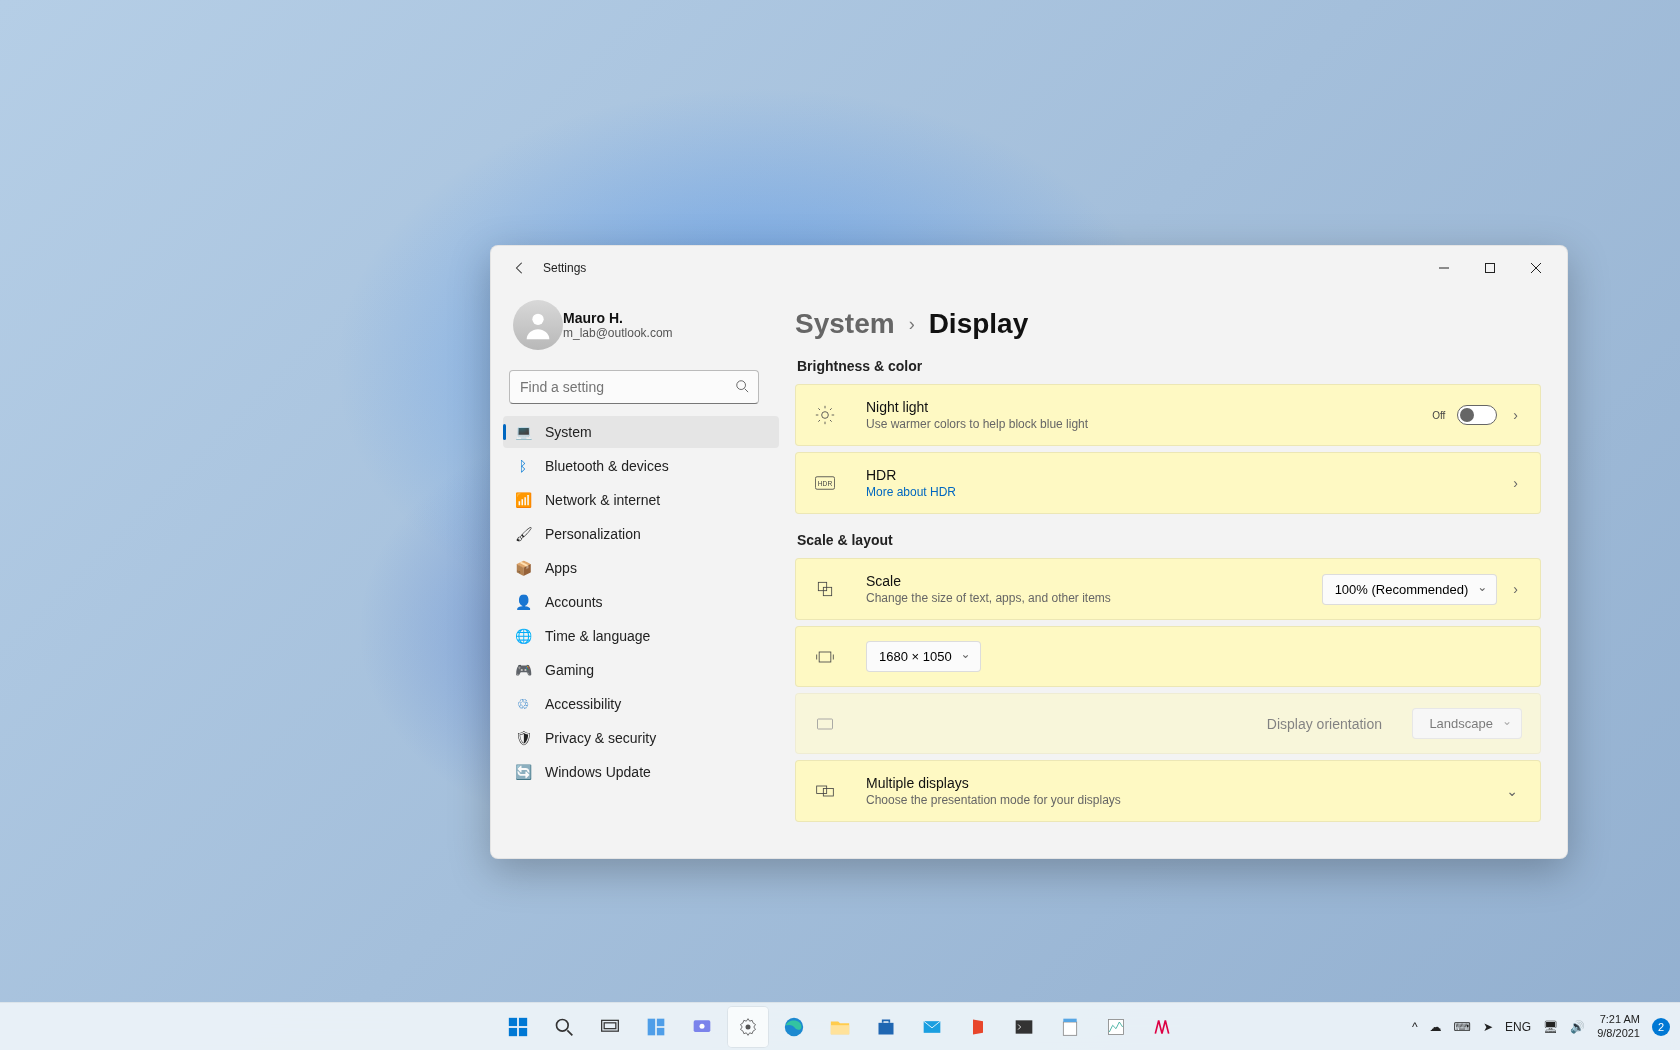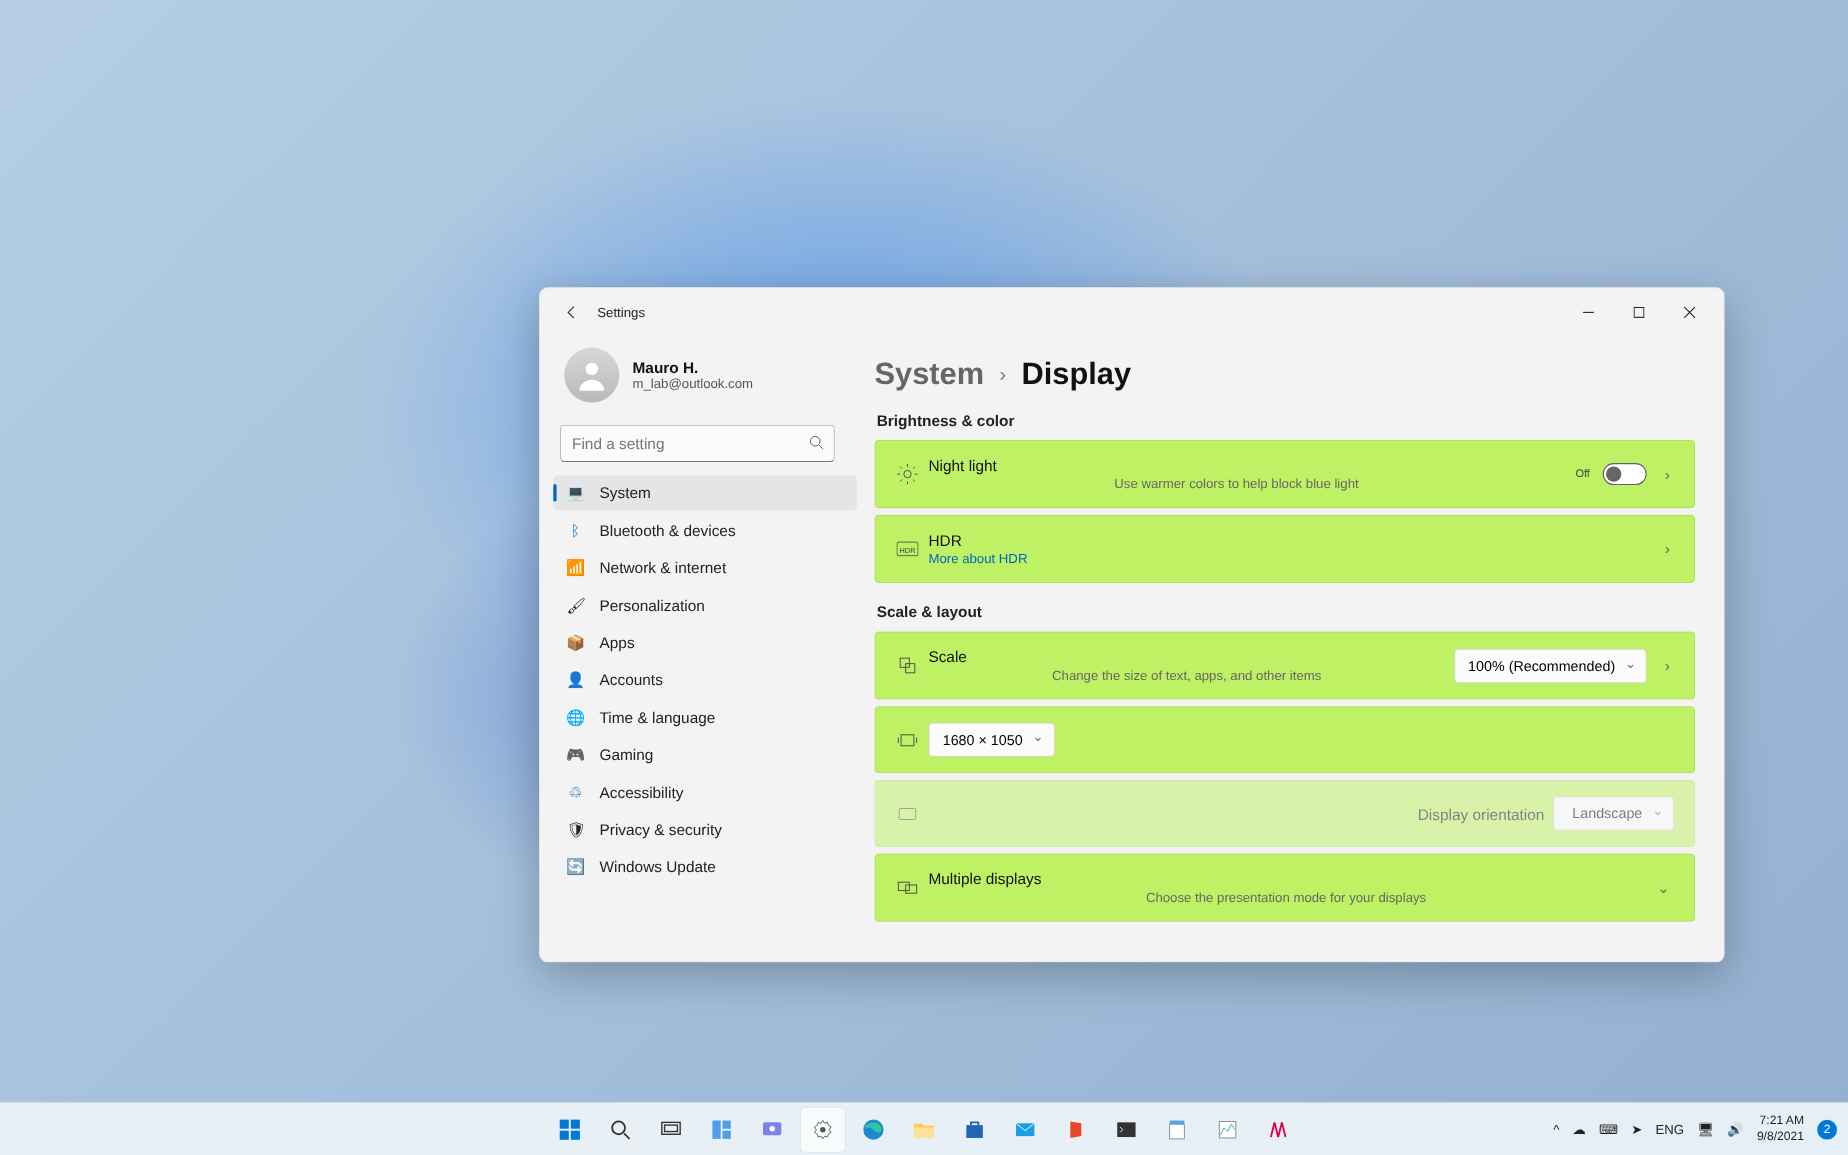--- a/index.html
+++ b/index.html
@@ -10,63 +10,63 @@
     }
     .wallpaper-swirl {
       position: absolute; top: 0; left: 0; right: 0; bottom: 0;
       background:
         radial-gradient(ellipse 600px 400px at 45% 35%, rgba(30,120,240,0.5), transparent 70%),
         radial-gradient(ellipse 500px 350px at 55% 55%, rgba(0,90,220,0.55), transparent 70%),
         radial-gradient(ellipse 400px 300px at 38% 60%, rgba(10,70,200,0.4), transparent 70%),
         linear-gradient(135deg, #b5cee6 0%, #93b0d0 100%);
     }
     .window {
-      position: absolute; left: 490px; top: 261px;
+      position: absolute; left: 490px; top: 245px;
       width: 1078px; height: 614px;
       background: #f3f3f3; border-radius: 8px;
       box-shadow: 0 12px 40px rgba(0,0,0,0.25);
       display: flex; flex-direction: column;
       border: 1px solid rgba(0,0,0,0.06);
     }
     .titlebar {
       height: 44px; display: flex; align-items: center;
       padding: 0 8px 0 14px; font-size: 12px; color: #222;
     }
     .back-btn { width: 30px; height: 30px; display:flex;align-items:center;justify-content:center; cursor: pointer; border-radius:4px; }
     .title-label { margin-left: 8px; }
     .win-controls { margin-left: auto; display: flex; }
     .win-btn { width: 46px; height: 32px; display:flex;align-items:center;justify-content:center; cursor:pointer;}
     .body { display: flex; flex: 1; overflow: hidden; }
     .sidebar { width: 300px; padding: 4px 12px 12px 12px; display:flex;flex-direction:column; }
-    .user-block { display:flex; align-items:center; padding: 6px 10px 16px 10px; gap:12px;}
+    .user-block { display:flex; align-items:center; padding: 6px 10px 16px 10px; }
     .avatar { width: 50px; height: 50px; border-radius: 50%; background: linear-gradient(180deg,#d8d8d8,#b8b8b8); display:flex;align-items:center;justify-content:center; }
     .avatar svg { fill:#fff; }
     .user-name { font-size: 14px; font-weight: 600; color:#111; }
     .user-mail { font-size: 12px; color:#555; }
     .search-wrap { position: relative; margin: 4px 20px 12px 6px; border-radius: 17px; }
     .search { width: 100%; height: 34px; border: 1px solid #bbb; border-bottom:1px solid #777; border-radius: 4px;
       padding: 0 30px 0 10px; font-size: 14px; background:#fbfbfb; outline:none;}
     .search-icon { position:absolute; right:10px; top:9px; color:#555; }
     .nav-list { display:flex;flex-direction:column; gap:2px; }
     .nav-item { display:flex; align-items:center; padding: 8px 12px; border-radius:4px; cursor:pointer; font-size:14px; color:#222; gap:14px; position:relative; }
     .nav-item.active{background:#e5e5e5;}
     .nav-item.active::before{content:"";position:absolute;left:0;top:8px;bottom:8px;width:3px;background:#0067c0;border-radius:2px;}
     .nav-icon{width:16px;text-align:center;font-size:14px;}
     .content { flex: 1; padding: 18px 26px 20px 4px; overflow:auto;}
     .breadcrumb { font-size: 28px; display:flex; align-items:center; gap:14px; margin-bottom:18px;}
     .bc1{color:#666;font-weight:600;cursor:pointer;}
     .bc-sep{color:#777;font-size:18px;}
     .bc2{color:#111;font-weight:600;}
     .section-title{font-size:14px;font-weight:600;color:#222;margin:8px 0 10px 2px;}
-    .card { background:#bef264; border:1px solid rgba(0,0,0,0.07); border-radius:4px; padding:14px 18px; margin-bottom:6px; display:flex; align-items:center; gap:8px;}
+    .card { background:#fef9c3; border:1px solid rgba(0,0,0,0.07); border-radius:4px; padding:14px 18px; margin-bottom:6px; display:flex; align-items:center; gap:30px;}
     .card.disabled{opacity:0.5;text-align:right;}
     .card-icon{width:22px;display:flex;align-items:center;justify-content:center;color:#444;}
     .card-text{flex:1;}
     .card-title{font-size:14px;color:#111;}
-    .card-desc{font-size:12px;color:#666;margin-top:2px;text-align:center;}
+    .card-desc{font-size:12px;color:#666;margin-top:2px;}
     .card-link{font-size:12px;color:#0067c0;margin-top:2px;cursor:pointer;}
     .card-right{display:flex;align-items:center;gap:12px;}
     .toggle-label{font-size:10px;color:#444;margin-left:20px;}
     .toggle{width:40px;height:20px;border:1px solid #666;border-radius:10px;position:relative;background:#fff;}
     .toggle-knob{position:absolute;left:2px;top:2px;width:14px;height:14px;border-radius:50%;background:#666;}
     .chev{color:#666;font-size:14px;padding:0 4px;cursor:pointer;}
     .dropdown{border:1px solid rgba(0,0,0,0.12);border-radius:4px;padding:7px 28px 7px 12px;font-size:13px;background:#fbfbfb;position:relative;cursor:pointer;min-width:110px;}
     .dropdown::after{content:"⌄";position:absolute;right:9px;top:5px;color:#666;font-size:12px;}
     .dropdown.disabled{cursor:default;}
     

